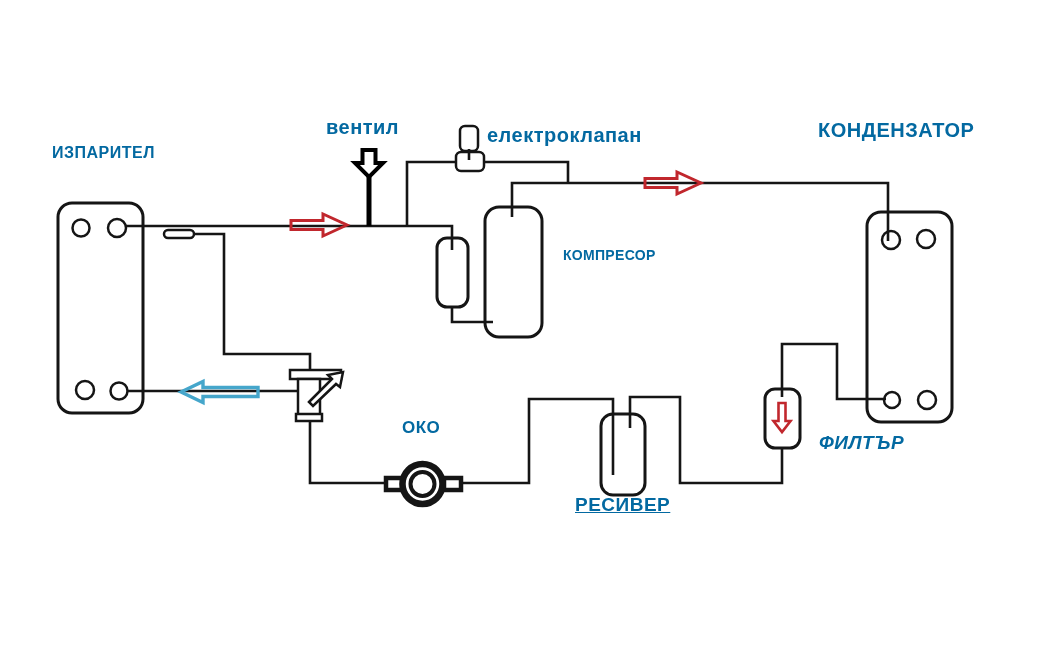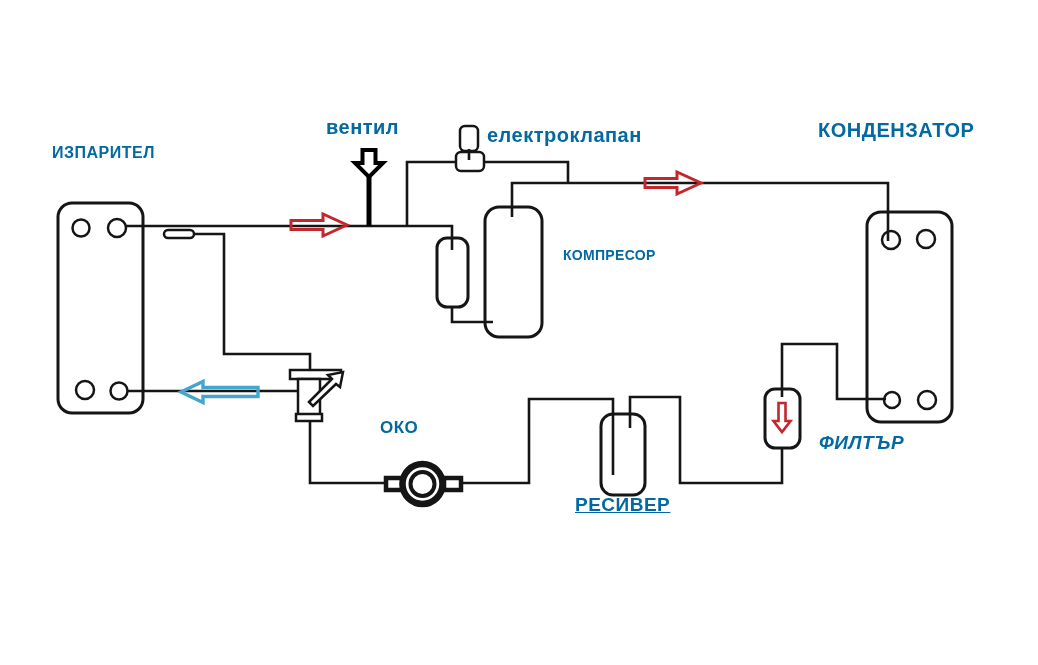--- a/index.html
+++ b/index.html
@@ -27,21 +27,21 @@
     color:#0369a1;
     white-space:nowrap;
     line-height:1.1;
     letter-spacing:0.5px;
   }
   .lbl-evaporator{left:52px;top:144px;font-size:16px;}
   .lbl-valve{left:326px;top:116px;font-size:20px;}
   .lbl-solenoid{left:487px;top:124px;font-size:20px;}
   .lbl-condenser{left:818px;top:119px;font-size:20px;}
   .lbl-compressor{left:563px;top:241px;font-size:14px;letter-spacing:0.3px;margin-top:7px;}
-  .lbl-sightglass{left:380px;top:419px;font-size:17px;}
+  .lbl-sightglass{left:402px;top:419px;font-size:17px;}
   .lbl-receiver{left:575px;top:495px;font-size:19px;text-decoration:underline;}
   .lbl-filter{left:819px;top:433px;font-size:19px;font-style:italic;}
 
   .comp{fill:#ffffff;stroke:var(--color-line);stroke-width:3;}
   .comp-thin{fill:#ffffff;stroke:var(--color-line);stroke-width:2.5;}
   .pipe{fill:none;stroke:var(--color-line);stroke-width:2.6;}
   .arrow-hot{fill:none;stroke:var(--color-flow-hot);stroke-width:3;stroke-linejoin:miter;}
   .arrow-hot-filled{fill:#ffffff;stroke:var(--color-flow-hot);stroke-width:2.6;stroke-linejoin:miter;}
   .arrow-cold{fill:none;stroke:var(--color-flow-cold);stroke-width:3.4;stroke-linejoin:miter;}
   .arrow-black{fill:#ffffff;stroke:var(--color-valve-arrow);stroke-width:4;stroke-linejoin:miter;}

